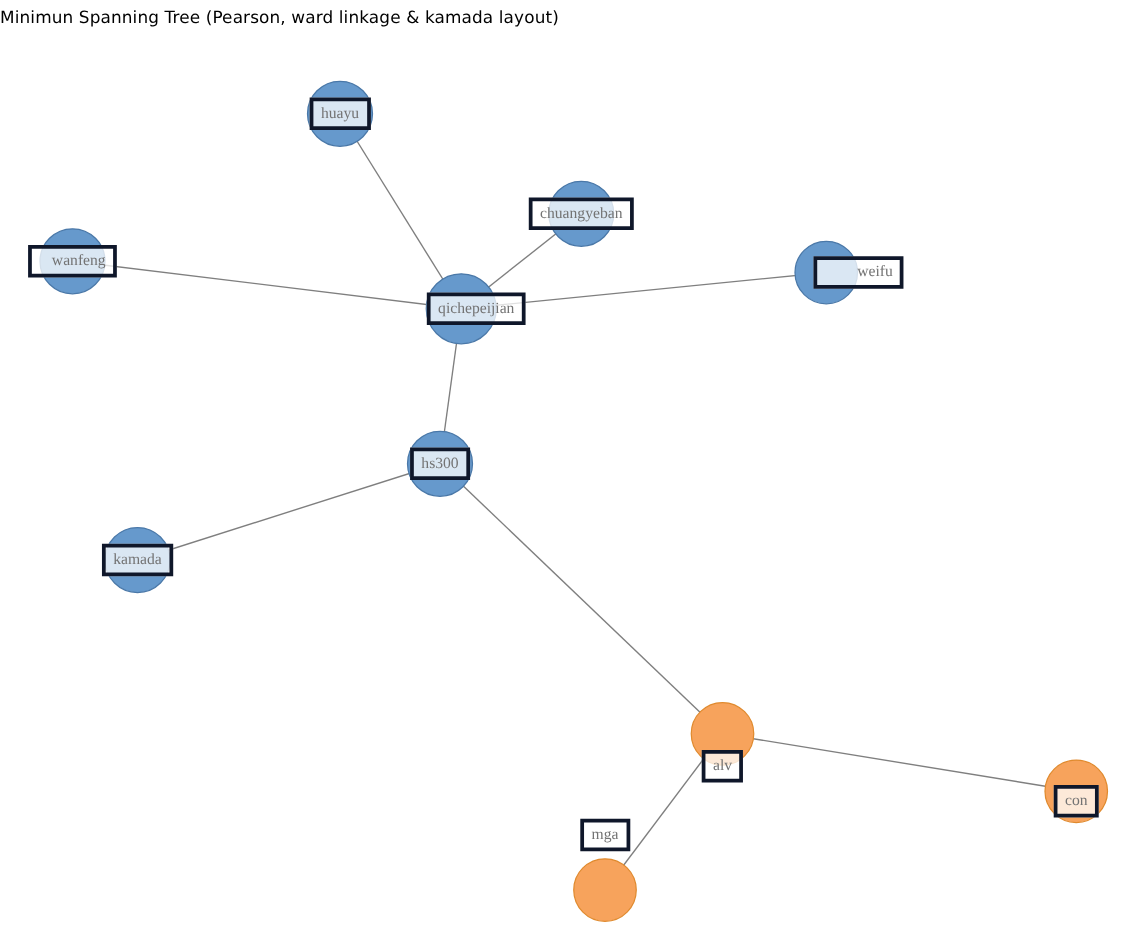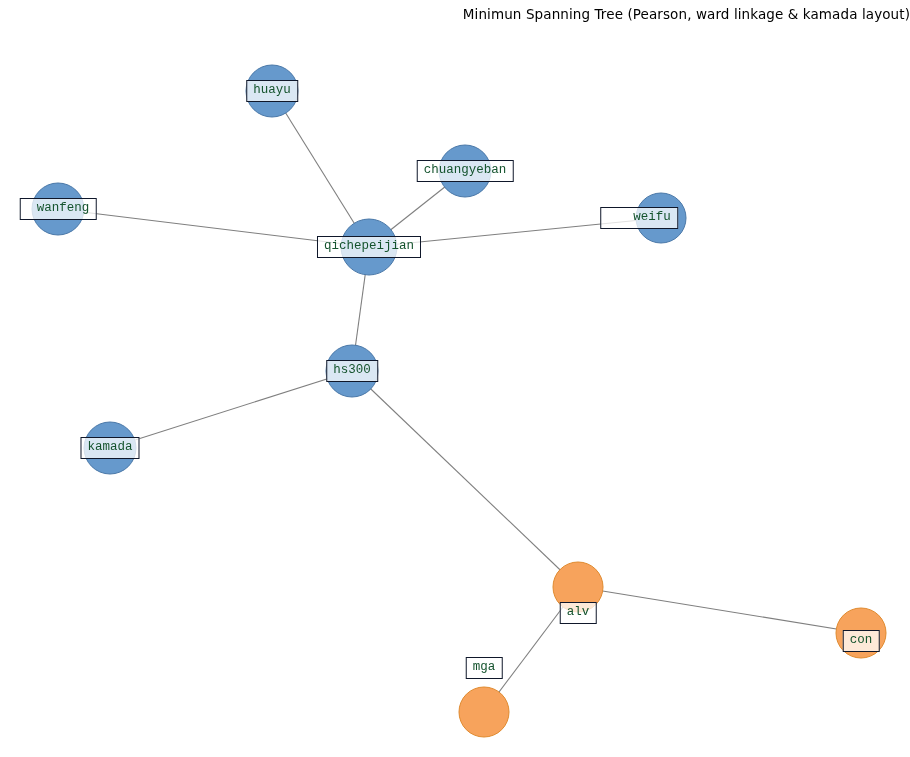--- a/index.html
+++ b/index.html
@@ -15,44 +15,44 @@
     width: 910px;
     height: 757px;
     background: #ffffff;
     overflow: hidden;
   }
   #figure-title {
     position: absolute;
     top: 6px;
     left: 0;
     width: 910px;
-    text-align: right;
+    text-align: left;
     font-size: 13.5px;
     color: #000000;
     font-family: "DejaVu Sans", sans-serif;
     letter-spacing: 0.1px;
   }
   #graph-svg {
     position: absolute;
     top: 0;
     left: 0;
     width: 910px;
     height: 757px;
   }
   .node-label {
     position: absolute;
     transform: translate(-50%, -50%);
     background: rgba(255, 255, 255, 0.76);
-    border: 1px solid #0f172a;
+    border: 3px solid #0f172a;
     padding: 2px 6px 3px 6px;
     font-size: 12.5px;
     line-height: 15px;
-    color: #14532d;
+    color: #737373;
     white-space: nowrap;
-    font-family: Liberation Mono, monospace;
+    font-family: Liberation Serif, serif;
     box-sizing: border-box;
   }
 </style>
 </head>
 <body>
 
 <div id="figure">
 
   <div id="figure-title">Minimun Spanning Tree (Pearson, ward linkage &amp; kamada layout)</div>
 
@@ -79,22 +79,22 @@
         <circle cx="578" cy="587" r="25" fill="#f7a35c" stroke="#e08a2e" stroke-width="1"></circle>
         <circle cx="861" cy="633" r="25" fill="#f7a35c" stroke="#e08a2e" stroke-width="1"></circle>
         <circle cx="484" cy="712" r="25" fill="#f7a35c" stroke="#e08a2e" stroke-width="1"></circle>
       </g>
   </svg>
 
   <div id="label-layer">
       <div class="node-label" style="left: 272px; top: 91px;">huayu</div>
       <div class="node-label" style="left: 465px; top: 171px;">chuangyeban</div>
       <div class="node-label" style="left: 58px; top: 209px; padding-left: 16px;">wanfeng</div>
-      <div class="node-label" style="left: 639px; top: 218px; padding-left: 32px;">weifu</div>
-      <div class="node-label" style="left: 369px; top: 247px;">qichepeijian</div>
+      <div class="node-label" style="left: 687px; top: 218px; padding-left: 32px;">weifu</div>
+      <div class="node-label" style="left: 381px; top: 247px;">qichepeijian</div>
       <div class="node-label" style="left: 352px; top: 371px;">hs300</div>
       <div class="node-label" style="left: 110px; top: 448px;">kamada</div>
       <div class="node-label" style="left: 578px; top: 613px;">alv</div>
       <div class="node-label" style="left: 861px; top: 641px;">con</div>
       <div class="node-label" style="left: 484px; top: 668px;">mga</div>
     </div>
 
 </div>
 
 </body></html>

